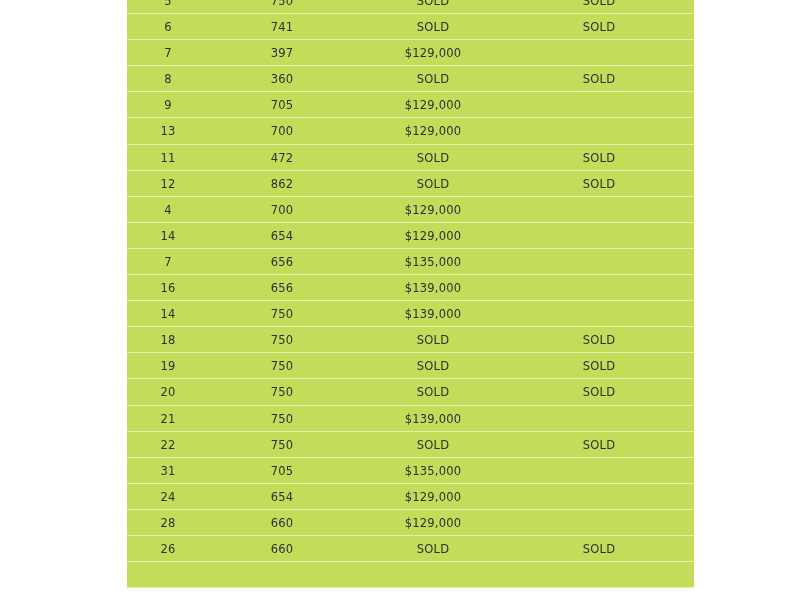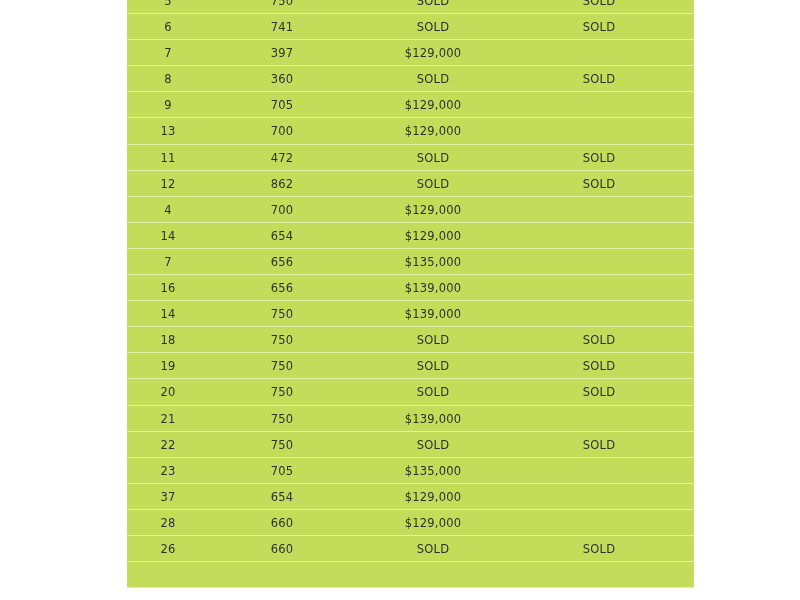--- a/index.html
+++ b/index.html
@@ -172,27 +172,27 @@
         <div class="cell col-price">$139,000</div>
         <div class="cell col-status"></div>
       </div>
       <div class="table-row">
         <div class="cell col-index">22</div>
         <div class="cell col-size">750</div>
         <div class="cell col-price">SOLD</div>
         <div class="cell col-status">SOLD</div>
       </div>
       <div class="table-row">
-        <div class="cell col-index">23</div>
+        <div class="cell col-index">31</div>
         <div class="cell col-size">705</div>
         <div class="cell col-price">$135,000</div>
         <div class="cell col-status"></div>
       </div>
       <div class="table-row">
-        <div class="cell col-index">37</div>
+        <div class="cell col-index">24</div>
         <div class="cell col-size">654</div>
         <div class="cell col-price">$129,000</div>
         <div class="cell col-status"></div>
       </div>
       <div class="table-row">
         <div class="cell col-index">28</div>
         <div class="cell col-size">660</div>
         <div class="cell col-price">$129,000</div>
         <div class="cell col-status"></div>
       </div>

